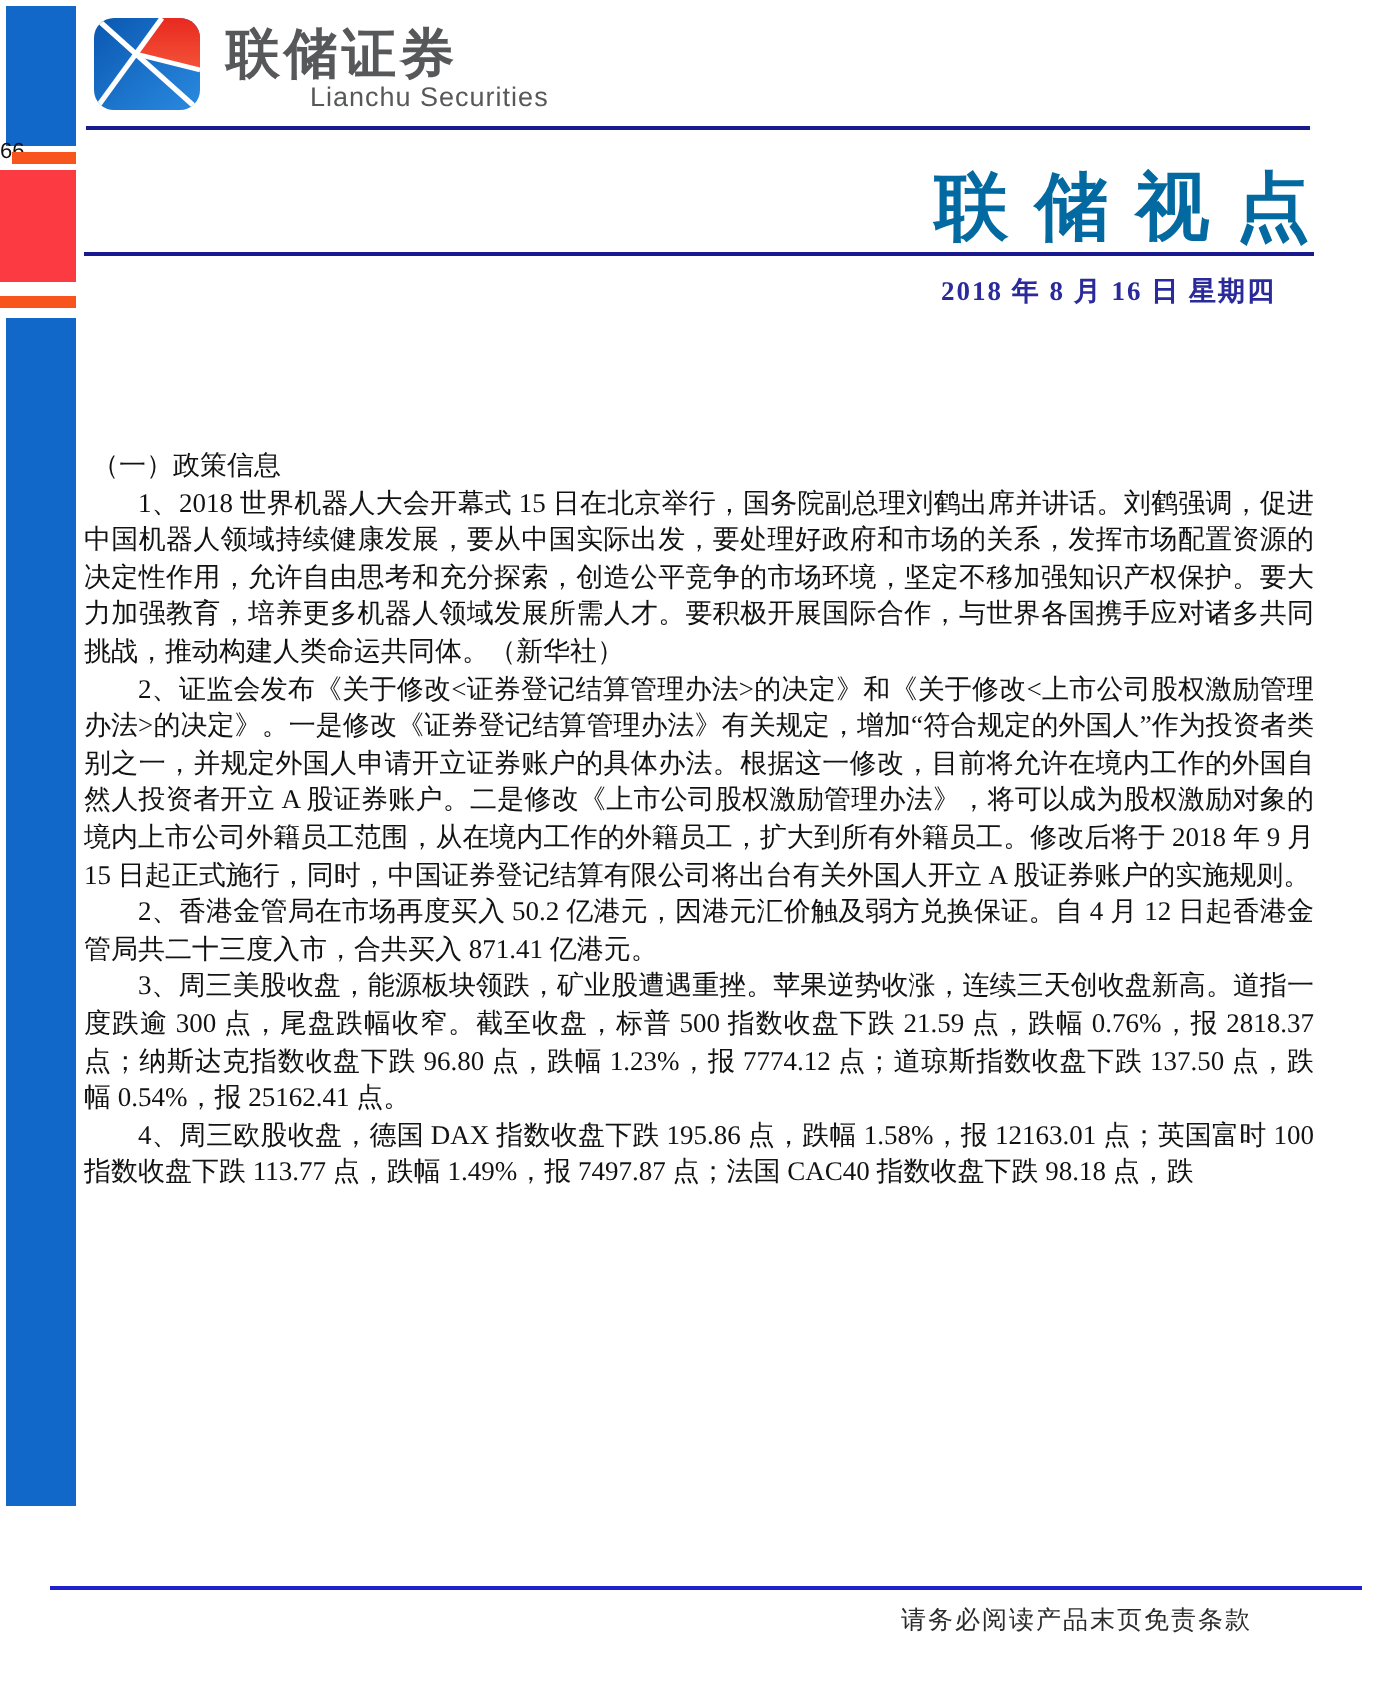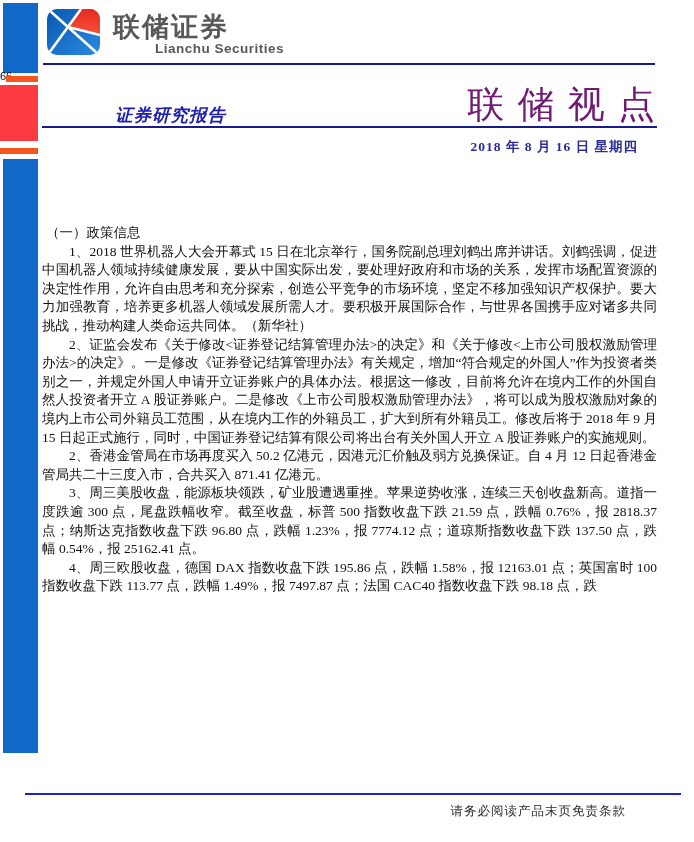--- a/index.html
+++ b/index.html
@@ -28,38 +28,38 @@
 
   
   .logo-mark { position: absolute; left: 47px; top: 9px; width: 53px; height: 46px; }
   .brand { position: absolute; left: 113px; top: 13px; }
   .brand-cn {
     font-family: "Liberation Sans", sans-serif;
     font-size: 27px; font-weight: 700; color: #57585a; letter-spacing: 2px; line-height: 1.05;
   }
   .brand-en {
     font-family: "Liberation Sans", sans-serif;
-    font-size: 13.5px; font-weight: 700; color: #57585a; letter-spacing: 0.5px; padding-left: 42px;
+    font-size: 13.5px; font-weight: 400; color: #57585a; letter-spacing: 0.5px; padding-left: 42px;
   }
   .rule { position: absolute; background: #1a1a90; height: 2px; }
   .rule-top    { left: 43px; top: 63px;  width: 612px; }
   .rule-mast   { left: 42px; top: 126px; width: 615px; }
   .rule-footer { left: 25px; top: 793px; width: 656px; background: #2020cc; }
 
   .report-type {
     position: absolute; left: 115px; top: 103px;
     font-size: 17.5px; font-weight: 700; font-style: italic;
     color: #2121b0; letter-spacing: 1px;
   }
   .masthead-wrap {
     position: absolute; left: 42px; top: 86px; width: 615px;
     text-align: right;
   }
   .masthead {
-    font-size: 37px; font-weight: 400; color: #701a75;
+    font-size: 37px; font-weight: 700; color: #0369a1;
     letter-spacing: 2px; line-height: 1.0; margin-left: 48px;
   }
   .date-wrap {
     position: absolute; left: 40px; top: 137px; width: 598px;
     text-align: right;
   }
   .report-date {
     font-size: 13.5px; font-weight: 700; color: #2a2a9a; letter-spacing: 1px;
   }
 
@@ -118,21 +118,20 @@
         <line x1="21" y1="18" x2="53" y2="26" stroke="#ffffff" stroke-width="2.4"></line>
       </g>
     </svg>
   </div>
   <div class="brand">
     <div class="brand-cn">联储证券</div>
     <div class="brand-en">Lianchu Securities</div>
   </div>
   <div class="rule rule-top"></div>
 
-  <div class="report-type">证券研究报告</div>
   <div class="masthead-wrap">
     <span class="masthead">联 储 视 点</span>
   </div>
   <div class="rule rule-mast"></div>
   <div class="date-wrap">
     <span class="report-date">2018 年 8 月 16 日  星期四</span>
   </div>
 
   <div class="content">
     <div class="text-flow">

